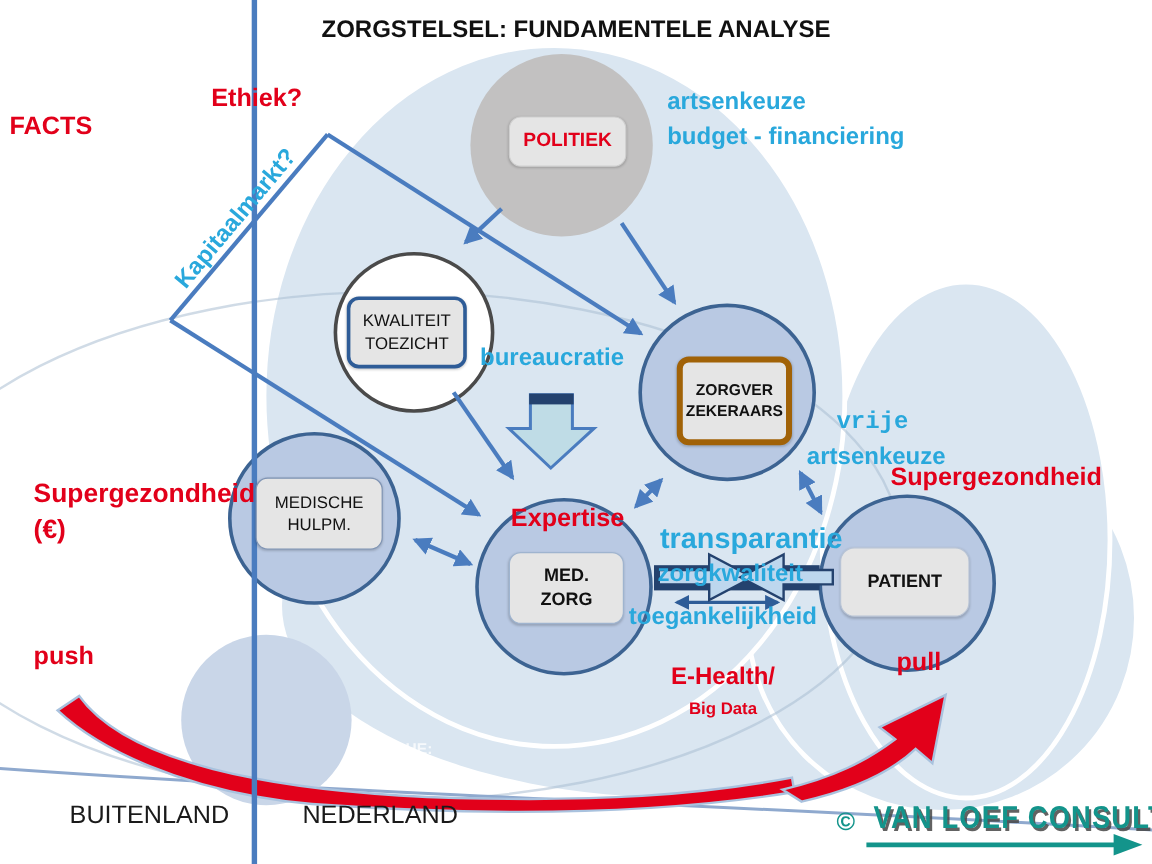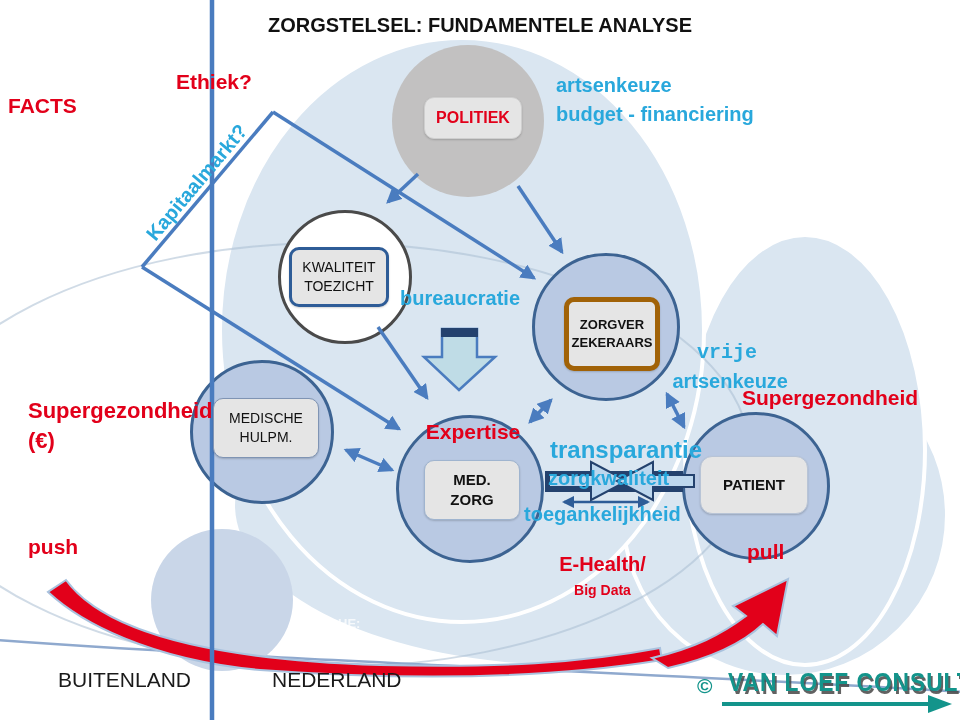--- a/index.html
+++ b/index.html
@@ -137,17 +137,17 @@
   <div class="lbl red bold ctr" style="left:393px;top:420px;width:160px;font-size:21px;">Expertise</div>
   <div class="lbl cyan bold" style="left:550px;top:436px;font-size:24px;">transparantie</div>
   <div class="lbl cyan bold" style="left:548px;top:467px;font-size:20px;">zorgkwaliteit</div>
   <div class="lbl cyan bold" style="left:524px;top:503px;font-size:20px;">toegankelijkheid</div>
   <div class="lbl red bold ctr" style="left:545px;top:553px;width:115px;font-size:20px;">E-Health/</div>
   <div class="lbl red bold ctr" style="left:545px;top:582px;width:115px;font-size:14px;">Big Data</div>
   <div class="lbl red" style="left:28px;top:535px;font-size:21px;font-weight:600;">push</div>
   <div class="lbl red" style="left:747px;top:540px;font-size:21px;font-weight:600;">pull</div>
   <div class="lbl bold" style="left:338px;top:616px;font-size:13px;color:rgba(255,255,255,0.75);">HE:</div>
   <div class="lbl" style="left:58px;top:668px;font-size:21px;color:#1a1a1a;">BUITENLAND</div>
-  <div class="lbl" style="left:252px;top:668px;font-size:21px;color:#1a1a1a;margin-left:20px;">NEDERLAND</div>
+  <div class="lbl" style="left:252px;top:668px;font-size:21px;color:#1a1a1a;">NEDERLAND</div>
   <div class="lbl teal bold" style="left:697px;top:674px;font-size:21px;">©</div>
   <div class="lbl teal brand" style="left:728px;top:670px;font-size:24px;">VAN LOEF CONSULT</div>
 
 </div>
 
 </body></html>

